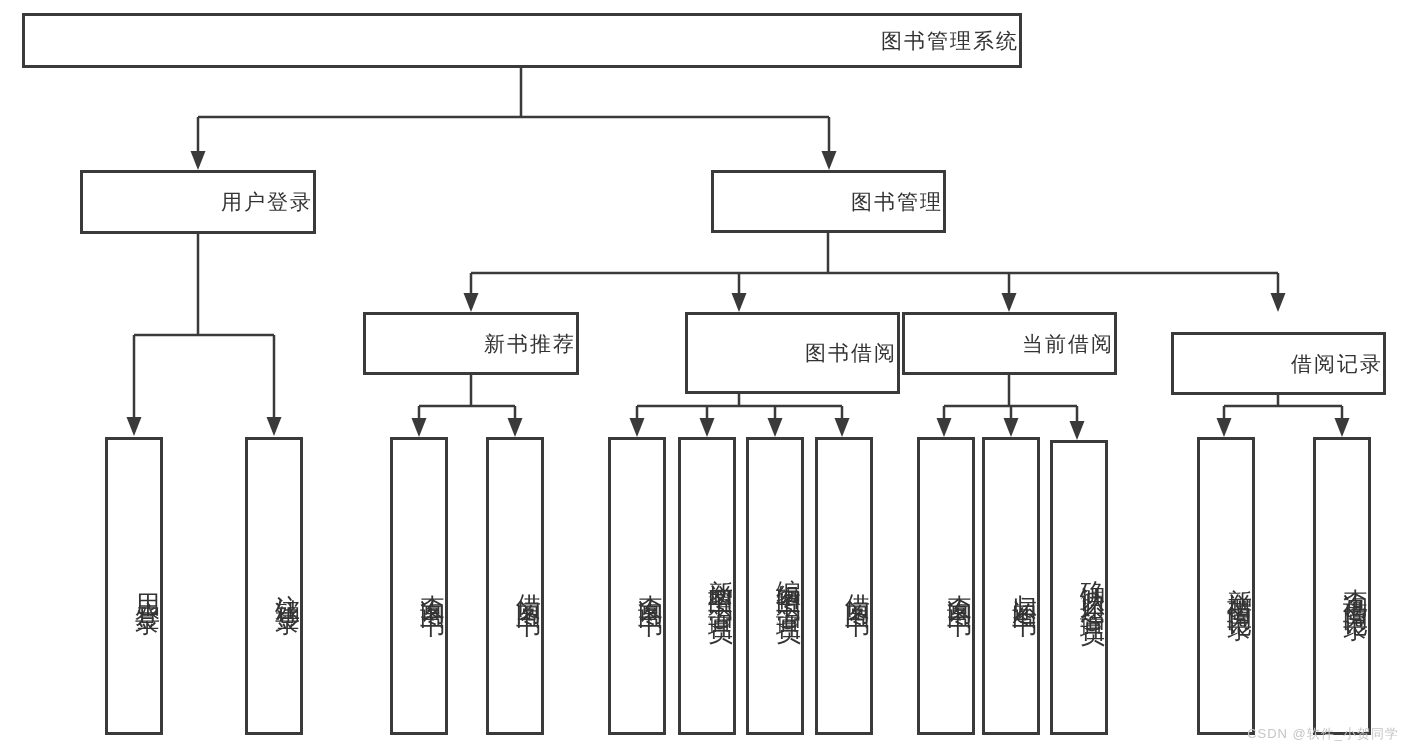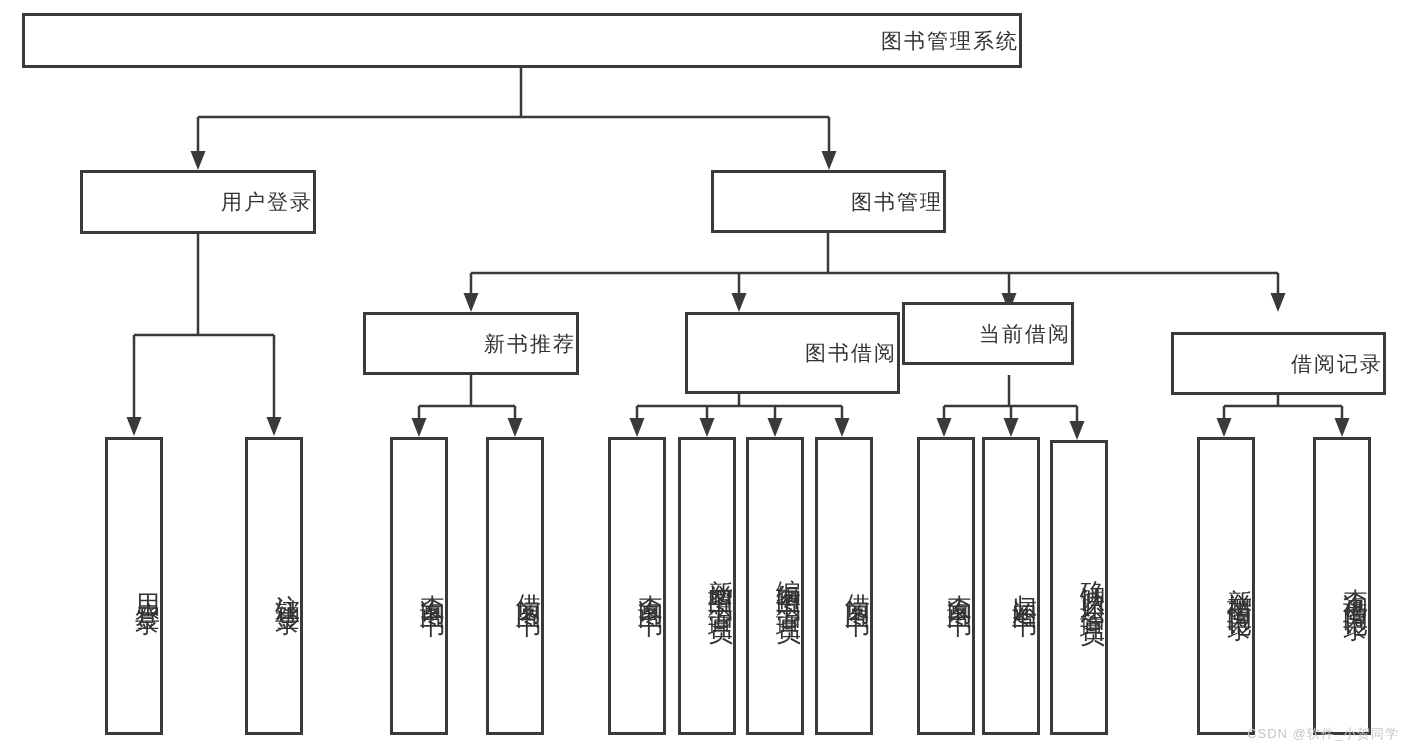--- a/index.html
+++ b/index.html
@@ -32,21 +32,21 @@
     font-size:25px;
     letter-spacing:6px;
     line-height:1;
   }
   
   #n-root   {left:22px;  top:13px;  width:1000px; height:55px;}
   #n-login  {left:80px;  top:170px; width:236px;  height:64px;}
   #n-mgmt   {left:711px; top:170px; width:235px;  height:63px;}
   #n-newrec {left:363px; top:312px; width:216px;  height:63px;}
   #n-borrow {left:653px; top:312px; width:215px;  height:82px;margin-left:32px;}
-  #n-current{left:902px; top:302px; width:172px;  height:63px;}
+  #n-current{left:902px; top:312px; width:215px;  height:63px;}
   #n-records{left:1171px;top:312px; width:215px;  height:63px;margin-top:20px;}
   .leaf{width:58px;height:298px;top:437px;}
   #l-login   {left:105px;}
   #l-logout  {left:245px;}
   #l-nr-query {left:390px;}
   #l-nr-borrow{left:486px;}
   #l-bb-query {left:608px;}
   #l-bb-add   {left:678px;}
   #l-bb-edit  {left:746px;}
   #l-bb-borrow{left:815px;}

